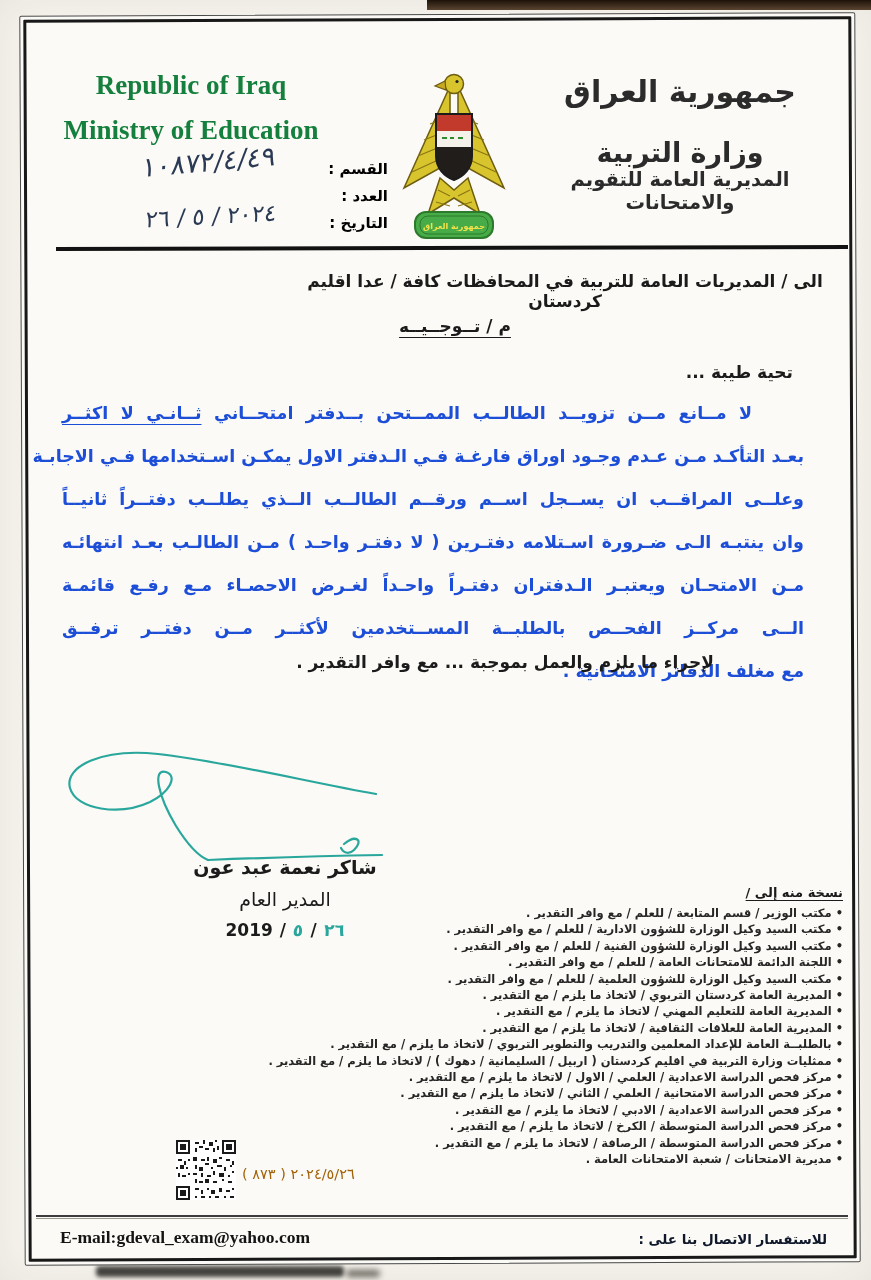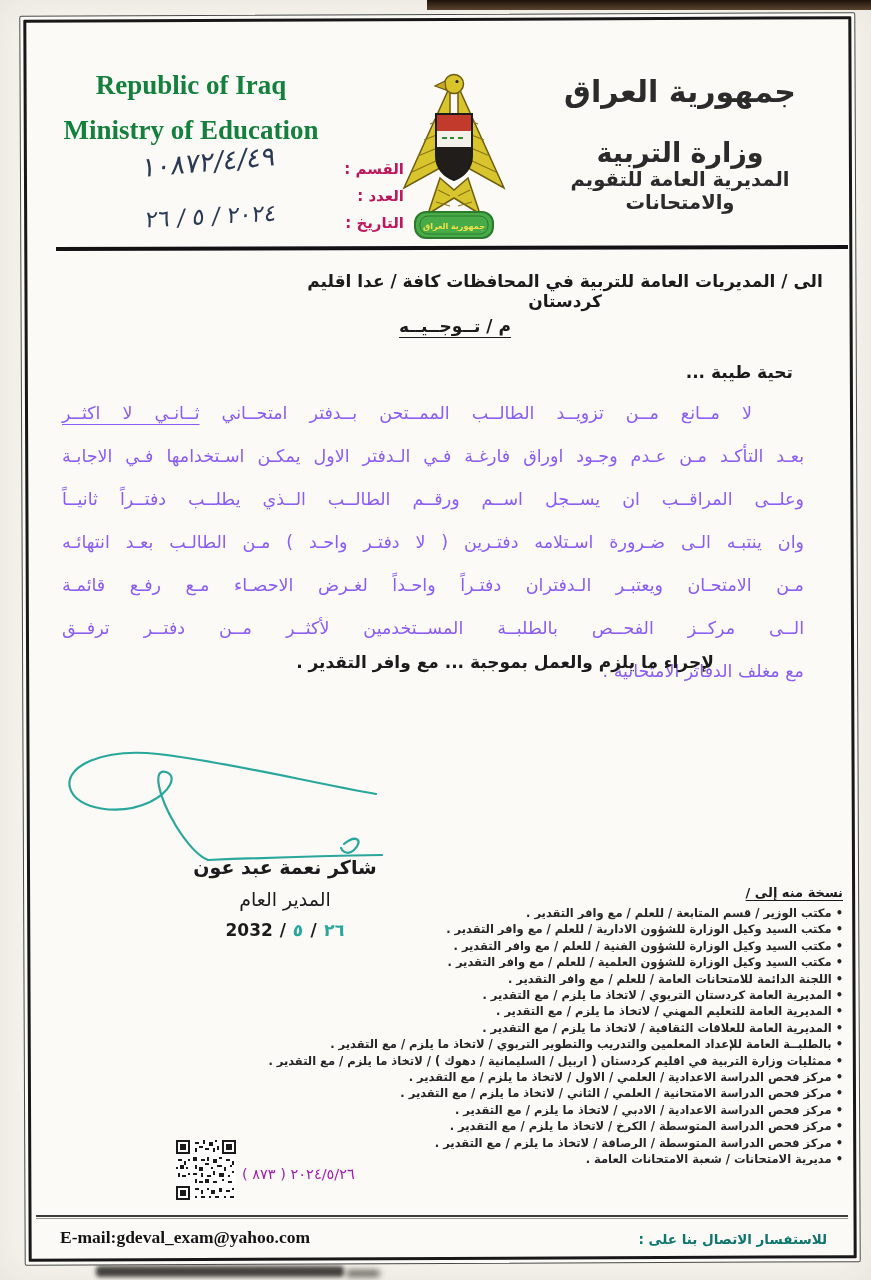--- a/index.html
+++ b/index.html
@@ -21,41 +21,41 @@
   .bottom-smudge2{position:absolute;left:346px;top:1270px;width:34px;height:7px;
     background:#6a675f;border-radius:4px;filter:blur(3px);}
   
   .frame{position:absolute;left:22px;top:14px;width:834px;height:1248px;
     border:1.5px solid #4a4a4a;border-radius:2px;transform:rotate(-.25deg);background:#fbfaf6;}
   .frame-inner{position:absolute;inset:3px;border:3px solid #181818;border-radius:1px;}
   
   .en-block{position:absolute;left:58px;top:70px;width:266px;text-align:center;
     font-family:"Liberation Serif","DejaVu Serif",serif;font-weight:bold;font-size:27px;color:#15803d;}
   .en-block .l2{margin-top:14px;}
-  .fields{position:absolute;left:318px;top:156px;width:86px;direction:rtl;text-align:right;
-    font-size:15px;font-weight:bold;color:#be185d;line-height:27px;}
+  .fields{position:absolute;left:302px;top:156px;width:86px;direction:rtl;text-align:right;
+    font-size:15px;font-weight:bold;color:#000000;line-height:27px;}
   .hand{position:absolute;color:#2b3a54;font-weight:500;white-space:nowrap;}
   .hand-section{left:84px;top:146px;width:250px;font-size:27px;text-align:center;
     transform:rotate(-5deg) skewX(-10deg);letter-spacing:2px;}
   .hand-date{left:88px;top:203px;width:246px;font-size:23px;text-align:center;
     transform:rotate(-3deg) skewX(-8deg);letter-spacing:5px;}
   .emblem{position:absolute;left:398px;top:64px;width:112px;height:182px;}
   .ar-head{position:absolute;left:516px;top:74px;width:328px;direction:rtl;text-align:center;color:#2b2b2b;}
   .ar-head .a1{font-size:30px;font-weight:bold;}
   .ar-head .a2{font-size:27px;font-weight:bold;margin-top:28px;}
   .ar-head .a3{font-size:19.5px;font-weight:bold;margin-top:0;}
   .header-rule{position:absolute;left:56px;top:246px;width:792px;height:4px;background:#121212;transform:rotate(-.15deg);}
   
   .to-line{position:absolute;left:285px;top:271px;width:560px;direction:rtl;text-align:center;
     font-size:17px;font-weight:bold;}
   .subject{position:absolute;left:350px;top:316px;width:210px;direction:rtl;text-align:center;
     font-size:17px;font-weight:bold;text-decoration:underline;text-underline-offset:5px;}
   .greeting{position:absolute;right:78px;top:362px;direction:rtl;font-size:17px;font-weight:bold;}
   .body-block{position:absolute;left:62px;top:392px;width:742px;direction:rtl;
-    font-size:17.5px;font-weight:normal;color:#8b5cf6;}
+    font-size:17.5px;font-weight:bold;color:#1d4ed8;}
   .body-line{line-height:43px;height:43px;text-align:justify;text-align-last:justify;white-space:nowrap;}
   .body-line.first{padding-right:52px;}
   .body-lines .body-line:last-child{text-align:right;text-align-last:right;}
   .ul-seg{text-decoration:underline;text-underline-offset:5px;}
   .closing{position:absolute;left:295px;top:652px;width:420px;direction:rtl;text-align:center;
     font-size:17px;font-weight:bold;}
   
   .sig-svg{position:absolute;left:58px;top:732px;width:345px;height:135px;}
   .signer-name{position:absolute;left:150px;top:856px;width:270px;direction:rtl;text-align:center;
     font-size:19px;font-weight:bold;}
@@ -65,28 +65,28 @@
     justify-content:center;gap:7px;font-size:17px;font-weight:bold;color:#1b1b1b;}
   .sig-date .ink{color:#2aa79c;transform:skewX(-6deg);}
   
   .cc{position:absolute;right:28px;top:882px;width:452px;direction:rtl;text-align:right;}
   .cc-title{display:inline-block;font-size:13px;font-weight:bold;text-decoration:underline;
     text-underline-offset:3px;margin-bottom:5px;}
   .cc-item{font-size:11.5px;font-weight:bold;line-height:16.4px;white-space:nowrap;color:#262626;}
   .cc-item::before{content:"•  ";}
   
   .qr{position:absolute;left:176px;top:1140px;width:60px;height:60px;}
-  .qr-caption{position:absolute;left:242px;top:1166px;direction:ltr;font-size:14.5px;color:#a21caf;
+  .qr-caption{position:absolute;left:242px;top:1166px;direction:ltr;font-size:14.5px;color:#a16207;
     letter-spacing:1px;font-weight:500;}
   
   .footer-divider{position:absolute;left:36px;top:1215px;width:812px;height:5px;
     background:linear-gradient(180deg,#3c3c3c 0 2px,transparent 2px 3px,#9a978f 3px 4px,transparent 4px);}
   .email{position:absolute;left:60px;top:1227px;font-family:"Liberation Serif","DejaVu Serif",serif;
     font-weight:bold;font-size:17.5px;color:#141414;}
-  .contact{position:absolute;right:44px;top:1231px;direction:rtl;font-size:13.5px;font-weight:bold;color:#0f766e;}
+  .contact{position:absolute;right:44px;top:1231px;direction:rtl;font-size:13.5px;font-weight:bold;color:#0f172a;}
 </style>
 </head>
 <body>
 
 <div class="page">
 
   <div class="top-band"></div>
   <div class="speck sp1"></div>
   <div class="speck sp2"></div>
   <div class="bottom-smudge"></div>
@@ -170,35 +170,35 @@
   <svg class="sig-svg" viewBox="0 0 345 135">
     <g fill="none" stroke="#2aa79c" stroke-width="2.2" stroke-linecap="round">
       <path d="M318 62 C250 50 170 30 100 22 C45 16 6 34 12 56 C18 78 62 84 92 70 C112 60 120 44 108 40 C94 36 100 64 118 94 C128 110 140 124 150 128"></path>
       <path d="M150 128 C200 126 260 124 324 123"></path>
       <path d="M286 112 c12 -10 20 -4 10 6 c-4 4 -10 4 -13 -2"></path>
     </g>
   </svg>
   <div class="signer-name">شاكر نعمة عبد عون</div>
   <div class="signer-title">المدير العام</div>
   <div class="sig-date">
-    <span>2032</span>
+    <span>2019</span>
     <span>/</span>
     <span class="ink">٥</span>
     <span>/</span>
     <span class="ink">٢٦</span>
   </div>
 
   <div class="cc">
     <div class="cc-title">نسخة منه إلى /</div>
     <div class="cc-list">
         <div class="cc-item">مكتب الوزير / قسم المتابعة / للعلم / مع وافر التقدير .</div>
         <div class="cc-item">مكتب السيد وكيل الوزارة للشؤون الادارية / للعلم / مع وافر التقدير .</div>
         <div class="cc-item">مكتب السيد وكيل الوزارة للشؤون الفنية / للعلم / مع وافر التقدير .</div>
+        <div class="cc-item">اللجنة الدائمة للامتحانات العامة / للعلم / مع وافر التقدير .</div>
         <div class="cc-item">مكتب السيد وكيل الوزارة للشؤون العلمية / للعلم / مع وافر التقدير .</div>
-        <div class="cc-item">اللجنة الدائمة للامتحانات العامة / للعلم / مع وافر التقدير .</div>
         <div class="cc-item">المديرية العامة كردستان التربوي / لاتخاذ ما يلزم / مع التقدير .</div>
         <div class="cc-item">المديرية العامة للتعليم المهني / لاتخاذ ما يلزم / مع التقدير .</div>
         <div class="cc-item">المديرية العامة للعلاقات الثقافية / لاتخاذ ما يلزم / مع التقدير .</div>
         <div class="cc-item">بالطلبــة العامة للإعداد المعلمين والتدريب والتطوير التربوي / لاتخاذ ما يلزم / مع التقدير .</div>
         <div class="cc-item">ممثليات وزارة التربية في اقليم كردستان ( اربيل / السليمانية / دهوك ) / لاتخاذ ما يلزم / مع التقدير .</div>
         <div class="cc-item">مركز فحص الدراسة الاعدادية / العلمي / الاول / لاتخاذ ما يلزم / مع التقدير .</div>
         <div class="cc-item">مركز فحص الدراسة الامتحانية / العلمي / الثاني / لاتخاذ ما يلزم / مع التقدير .</div>
         <div class="cc-item">مركز فحص الدراسة الاعدادية / الادبي / لاتخاذ ما يلزم / مع التقدير .</div>
         <div class="cc-item">مركز فحص الدراسة المتوسطة / الكرخ / لاتخاذ ما يلزم / مع التقدير .</div>
         <div class="cc-item">مركز فحص الدراسة المتوسطة / الرصافة / لاتخاذ ما يلزم / مع التقدير .</div>

